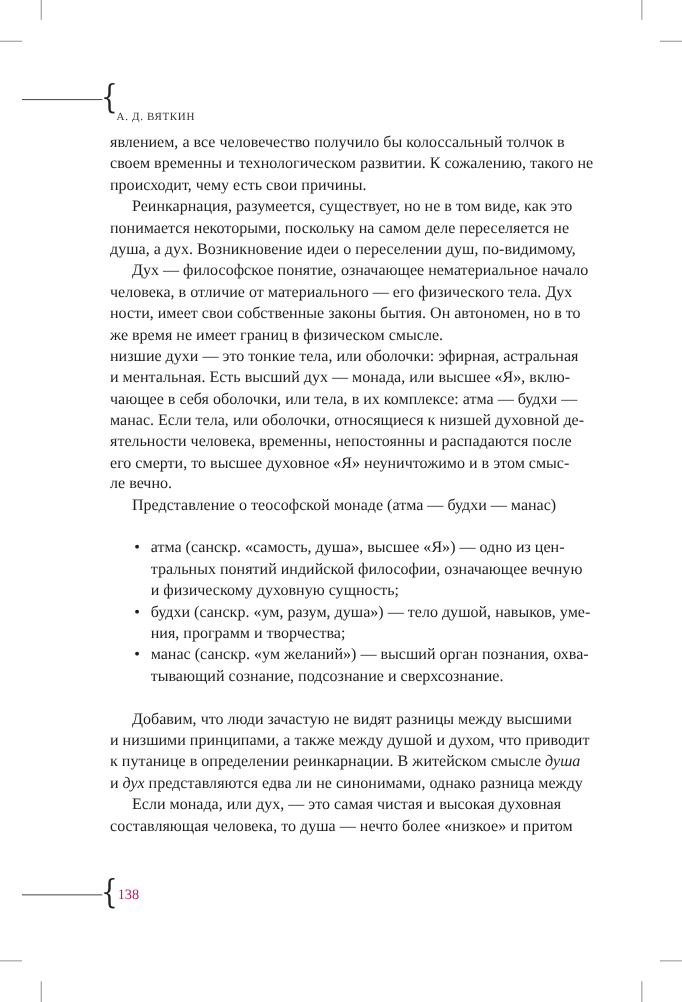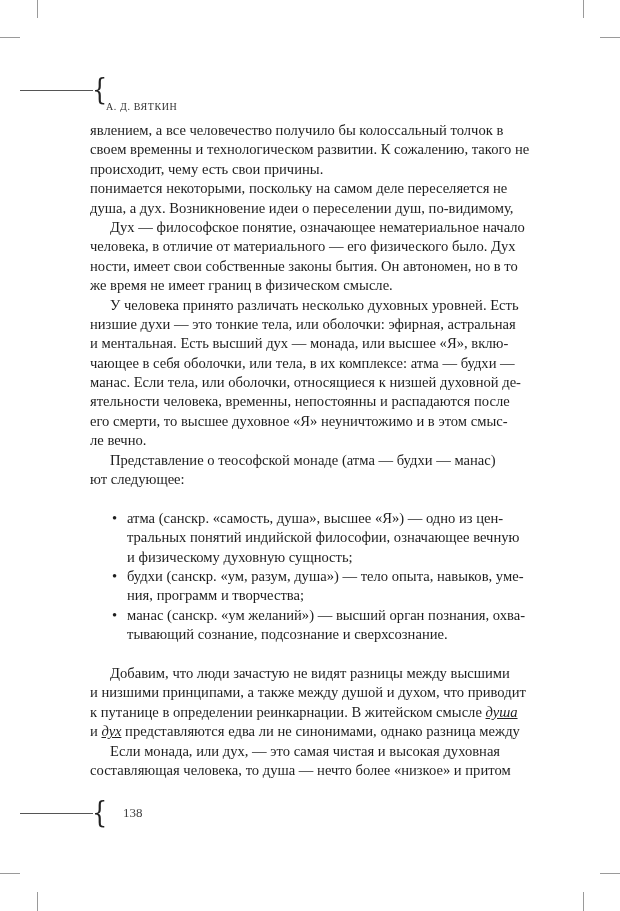--- a/index.html
+++ b/index.html
@@ -5,29 +5,29 @@
     html, body { margin: 0; padding: 0; background: #ffffff; }
     body { width: 620px; height: 911px; position: relative; overflow: hidden;
            font-family: "Liberation Serif", "DejaVu Serif", serif; color: #1e1e1e; }
     .crop { position: absolute; background: #9a9a9a; }
     .running-head { position: absolute; left: 0; top: 76px; width: 620px; height: 30px; }
     .rule { position: absolute; height: 1px; background: #555; }
     .brace { position: absolute; font-size: 30px; line-height: 30px; color: #222;
              font-family: "DejaVu Serif", serif; font-weight: normal; transform: scaleX(0.8); }
     .head-text { position: absolute; left: 106px; top: 9px; font-size: 10px; letter-spacing: 0.6px;
                  font-variant: small-caps; color: #333; margin-top: 16px; }
-    .folio { position: absolute; left: 123px; font-size: 13px; color: #404040; }
-    .text { position: absolute; left: 90px; top: 121px; width: 404px; font-size: 14.6px; line-height: 19.4px; }
+    .folio { position: absolute; left: 107px; font-size: 13px; color: #be185d; }
+    .text { position: absolute; left: 100px; top: 121px; width: 404px; font-size: 14.6px; line-height: 19.4px; }
     .line { display: block; height: 19.4px; white-space: nowrap; text-align: justify; text-align-last: justify; }
     .line.last { text-align-last: left; }
     .line.indent { padding-left: 20px; }
     .gap { display: block; height: 19.4px; }
     .li { position: relative; padding-left: 37px; }
     .bullet { position: absolute; left: 22px; top: 0; }
-    i { font-style: italic; text-decoration: underline; }
+    i { font-style: italic; }
   </style>
 </head>
 <body>
 
 <div class="crop" style="left:37px;top:0;width:1px;height:18px;"></div>
 <div class="crop" style="left:0;top:37px;width:20px;height:1px;"></div>
 <div class="crop" style="left:583px;top:0;width:1px;height:18px;"></div>
 <div class="crop" style="left:600px;top:37px;width:20px;height:1px;"></div>
 <div class="crop" style="left:0;top:873px;width:20px;height:1px;"></div>
 <div class="crop" style="left:37px;top:892px;width:1px;height:19px;"></div>
@@ -39,50 +39,49 @@
   <div class="brace" style="left:90px;top:-2px;">{</div>
   <div class="head-text">А. Д. ВЯТКИН</div>
 </div>
 
 <div class="text">
 
   <span class="line">явлением, а все человечество получило бы колоссальный толчок в</span>
   <span class="line">своем временны и технологическом развитии. К сожалению, такого не</span>
   <span class="line last">происходит, чему есть свои причины.</span>
 
+  <span class="line indent">Реинкарнация, разумеется, существует, но не в том виде, как это</span>
   <span class="line">понимается некоторыми, поскольку на самом деле переселяется не</span>
   <span class="line">душа, а дух. Возникновение идеи о переселении душ, по-видимому,</span>
 
   <span class="line indent">Дух — философское понятие, означающее нематериальное начало</span>
-  <span class="line">человека, в отличие от материального — его физического было. Дух</span>
+  <span class="line">человека, в отличие от материального — его физического тела. Дух</span>
   <span class="line">ности, имеет свои собственные законы бытия. Он автономен, но в то</span>
   <span class="line last">же время не имеет границ в физическом смысле.</span>
 
-  <span class="line indent">У человека принято различать несколько духовных уровней. Есть</span>
   <span class="line">низшие духи — это тонкие тела, или оболочки: эфирная, астральная</span>
   <span class="line">и ментальная. Есть высший дух — монада, или высшее «Я», вклю-</span>
   <span class="line">чающее в себя оболочки, или тела, в их комплексе: атма — будхи —</span>
   <span class="line">манас. Если тела, или оболочки, относящиеся к низшей духовной де-</span>
   <span class="line">ятельности человека, временны, непостоянны и распадаются после</span>
   <span class="line">его смерти, то высшее духовное «Я» неуничтожимо и в этом смыс-</span>
   <span class="line last">ле вечно.</span>
 
   <span class="line indent">Представление о теософской монаде (атма — будхи — манас)</span>
-  <span class="line last">ют следующее:</span>
 
   <span class="gap"></span>
 
   <div>
     <div>
       <span class="line li"><span class="bullet">•</span><span>атма (санскр. «самость, душа», высшее «Я») — одно из цен-</span></span>
       <span class="line li"><span>тральных понятий индийской философии, означающее вечную</span></span>
       <span class="line li last"><span>и физическому духовную сущность;</span></span>
     </div>
     <div>
-      <span class="line li"><span class="bullet">•</span><span>будхи (санскр. «ум, разум, душа») — тело опыта, навыков, уме-</span></span>
+      <span class="line li"><span class="bullet">•</span><span>будхи (санскр. «ум, разум, душа») — тело душой, навыков, уме-</span></span>
       <span class="line li last"><span>ния, программ и творчества;</span></span>
     </div>
     <div>
       <span class="line li"><span class="bullet">•</span><span>манас (санскр. «ум желаний») — высший орган познания, охва-</span></span>
       <span class="line li last"><span>тывающий сознание, подсознание и сверхсознание.</span></span>
     </div>
   </div>
 
   <span class="gap"></span>
 

